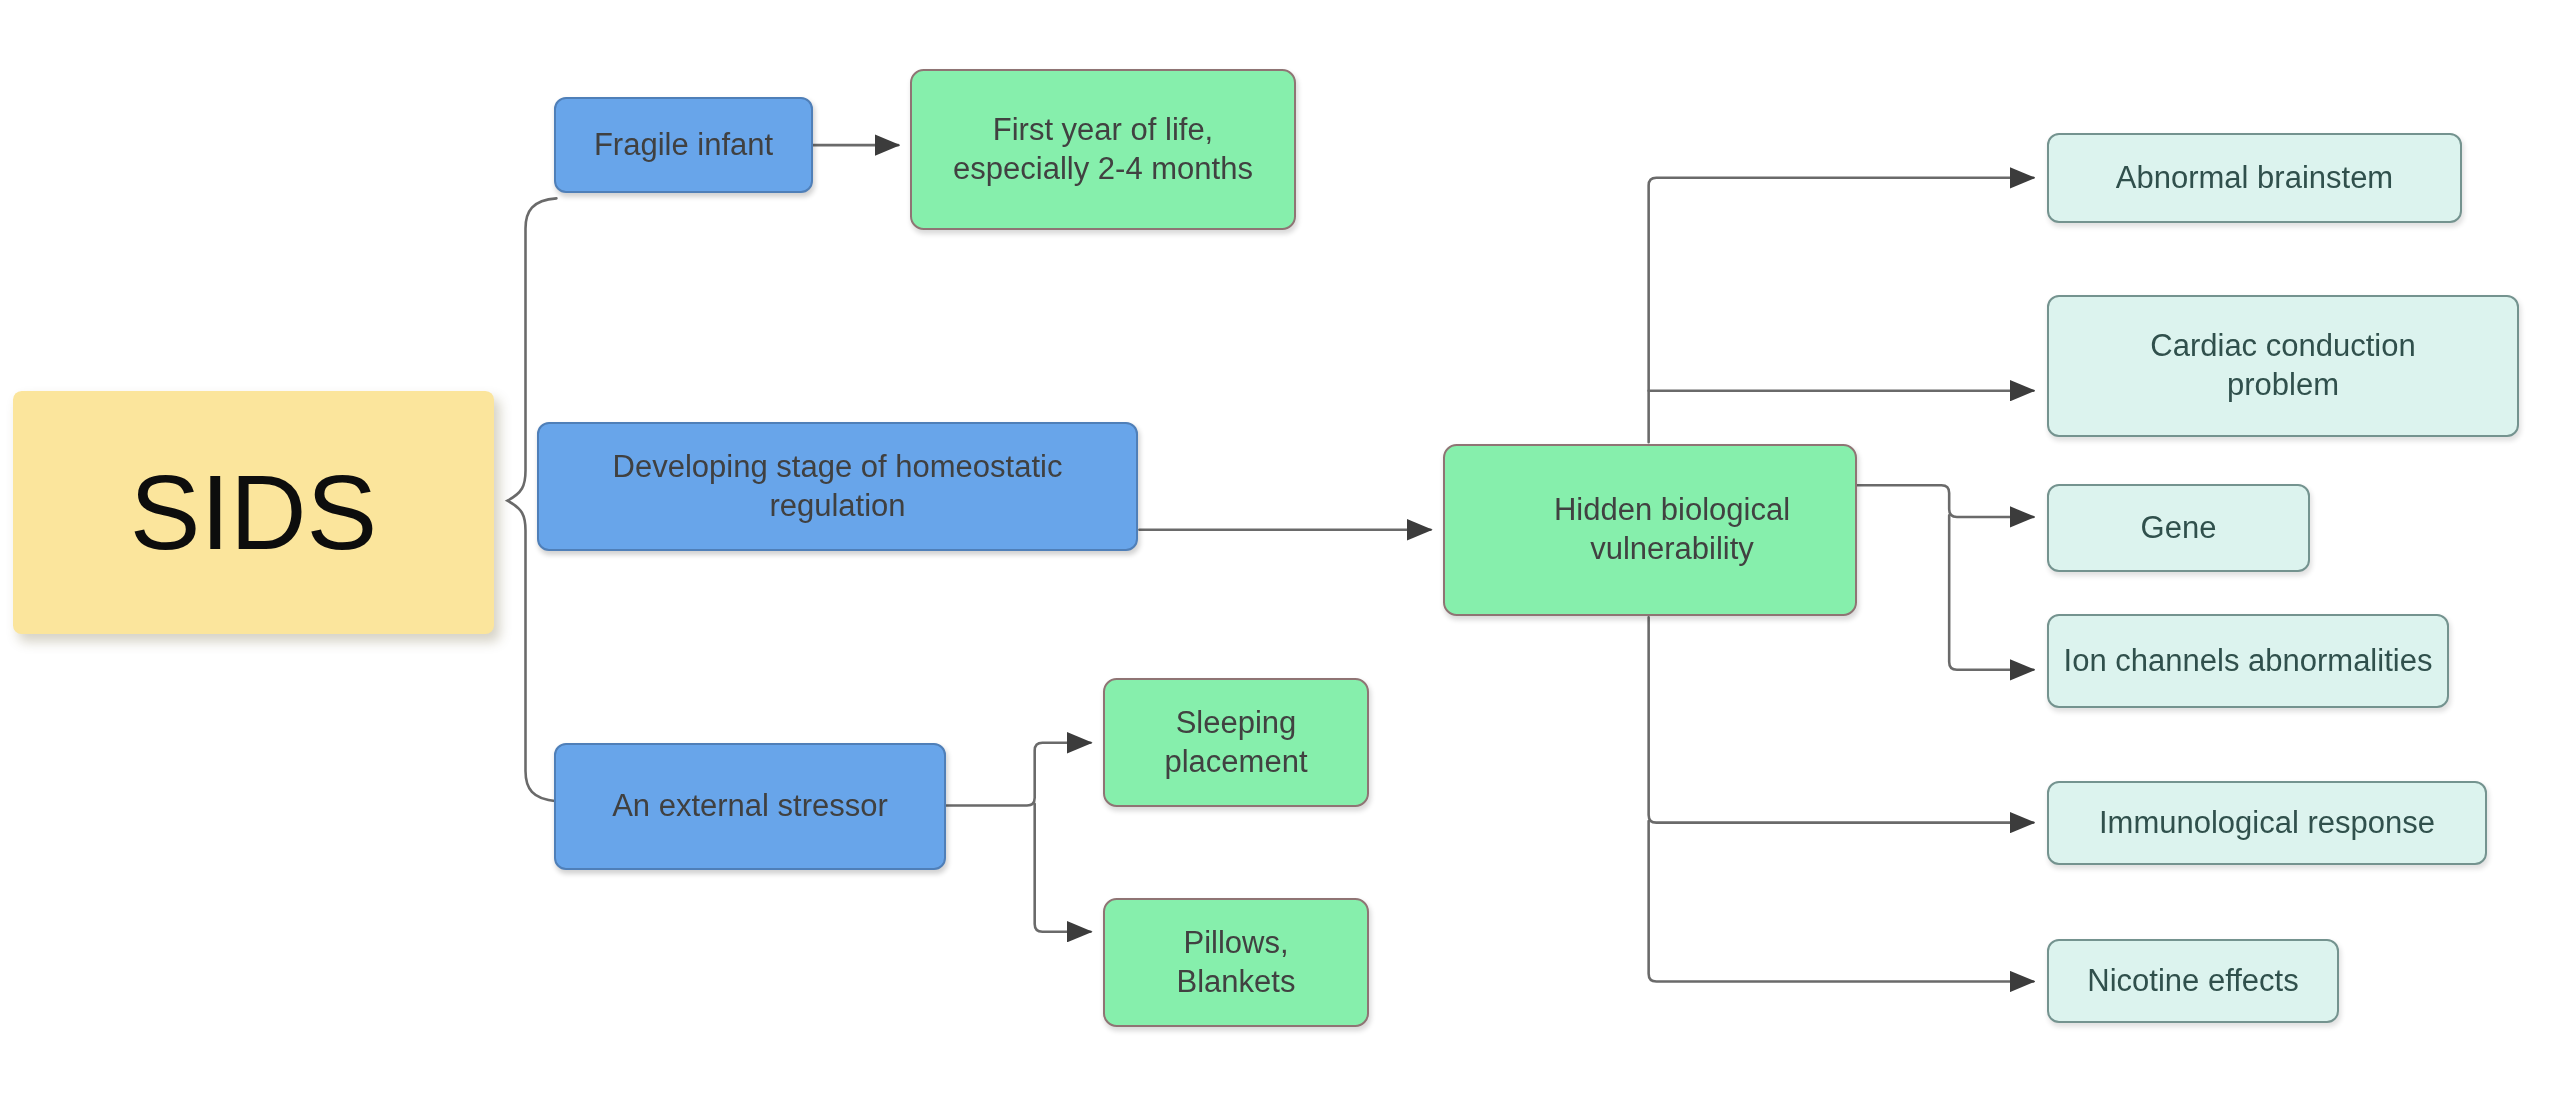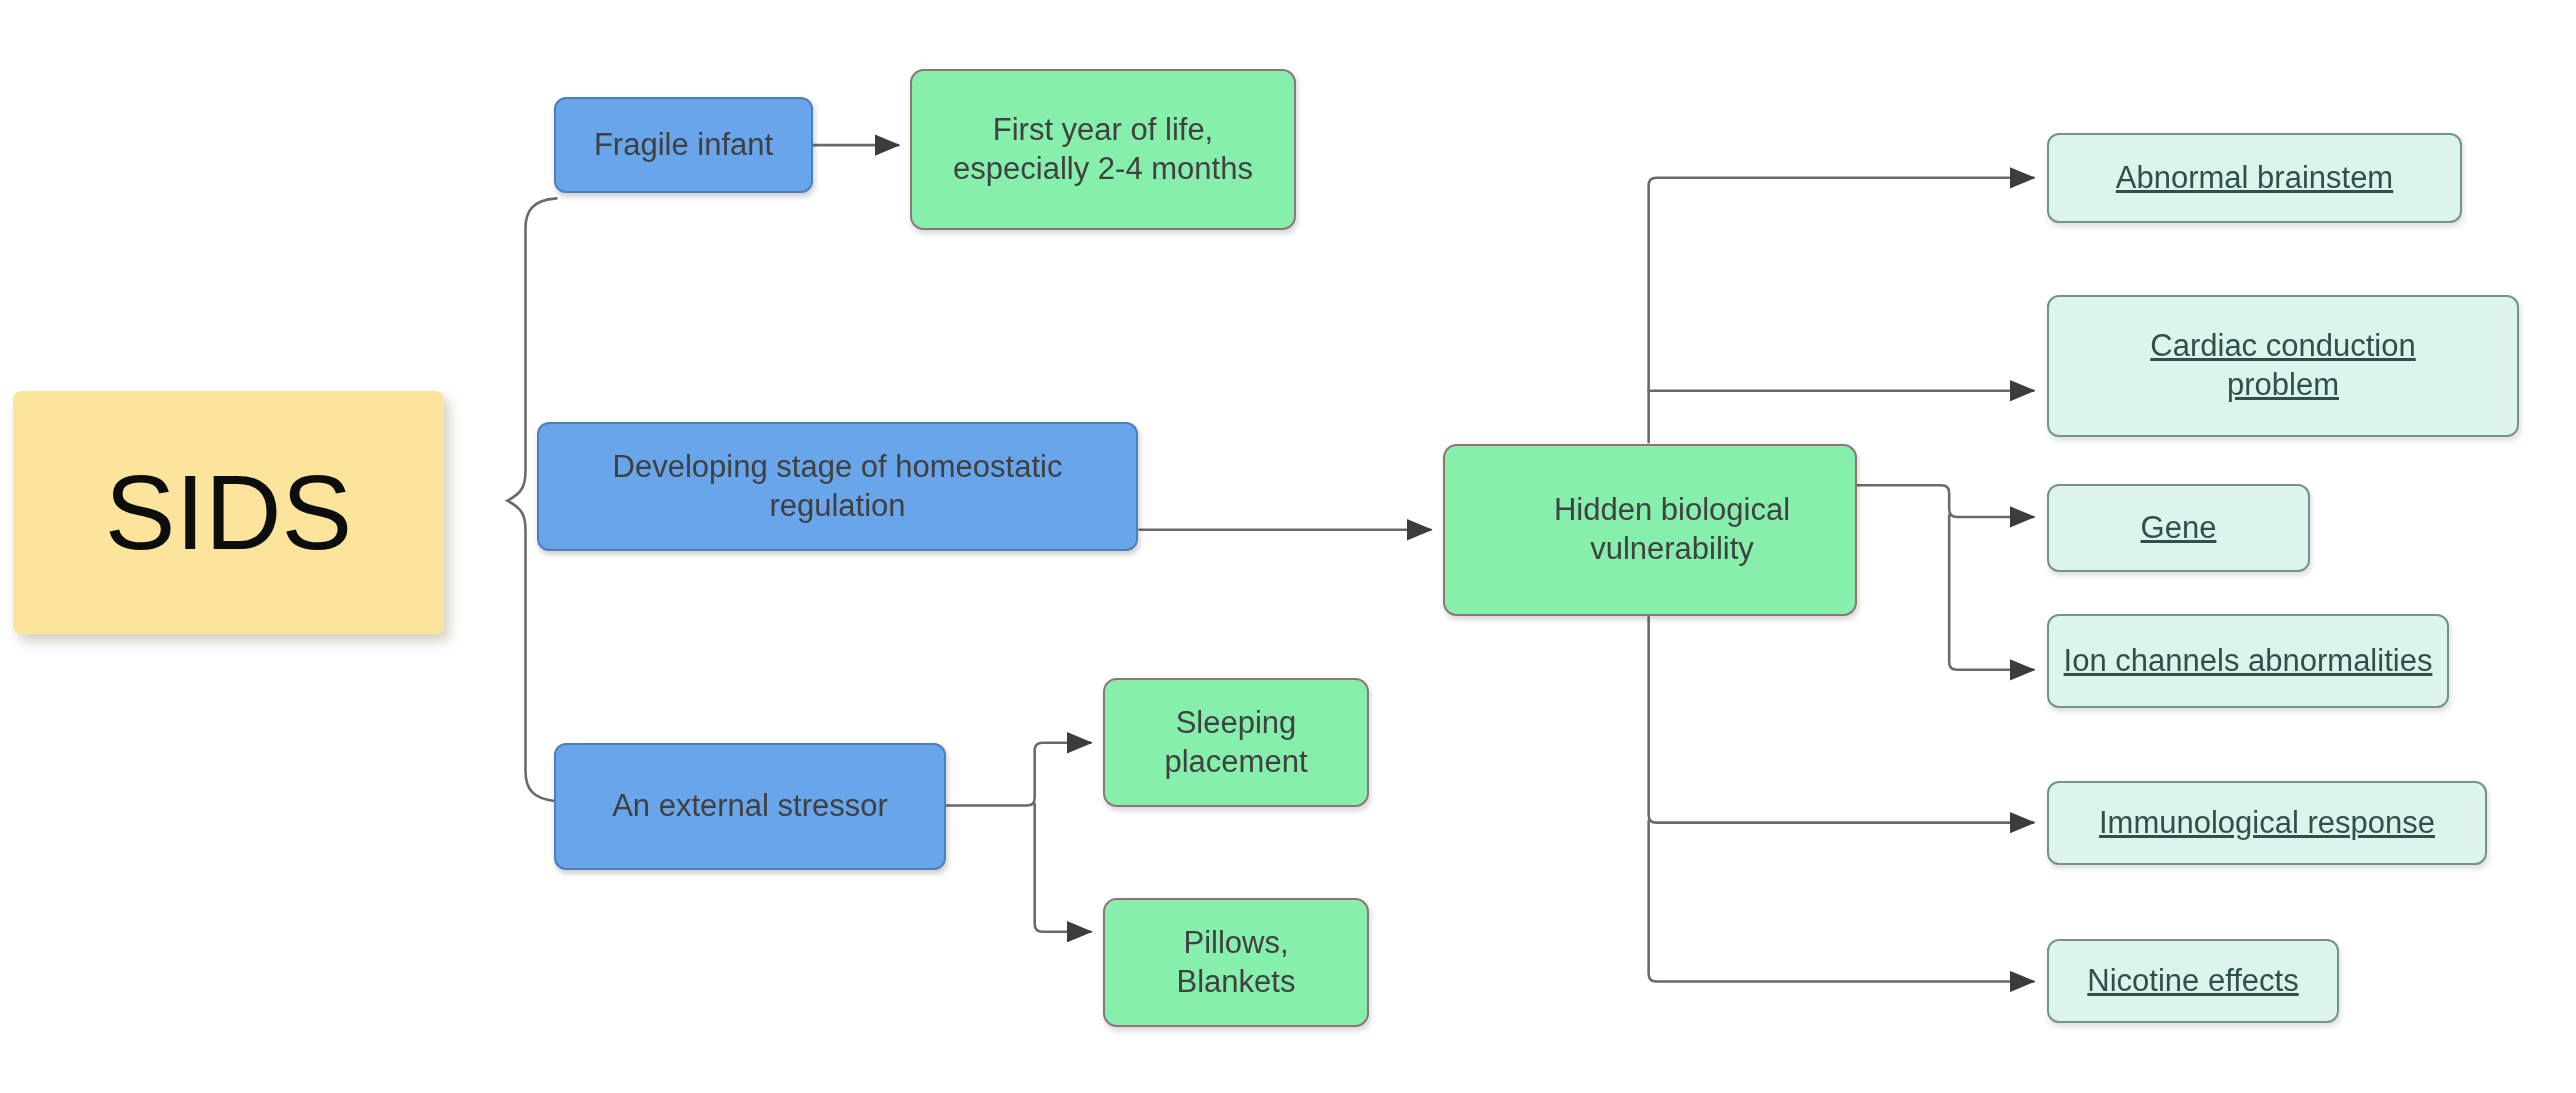--- a/index.html
+++ b/index.html
@@ -40,24 +40,23 @@
     color:#414141;
     border-radius:13.7px;
     box-shadow:1.7px 3.4px 5.2px rgba(0,0,0,0.15);
   }
   .cyan{
     background:#dcf3ee;
     border:2.6px solid #74938f;
     color:#30504c;
     border-radius:12px;
     box-shadow:1.7px 3.4px 5.2px rgba(0,0,0,0.12);
-    text-decoration:underline;
   }
   
-  #n-sids      {left:13px;  top:391px;  width:431px; height:243px;}
+  #n-sids      {left:13px;  top:391px;  width:481px; height:243px;}
   #n-fragile   {left:554px; top:97px;  width:259px; height:96px;}
   #n-firstyear {left:910px;top:69px;   width:386px; height:161px;}
   #n-developing{left:537px; top:422px;  width:601px; height:129px;}
   #n-stressor  {left:554px; top:743px;  width:392px; height:127px;}
   #n-sleeping  {left:1103px;top:678px;  width:266px; height:129px;}
   #n-pillows   {left:1103px;top:898px; width:266px; height:129px;}
   #n-hidden    {left:1443px;top:444px;  width:414px; height:172px;padding-left:44px;}
   #n-brainstem {left:2047px;top:133px;  width:415px; height:90px;}
   #n-cardiac   {left:2047px;top:295px;  width:472px; height:142px;}
   #n-gene      {left:2047px;top:484px;  width:263px; height:88px;}

